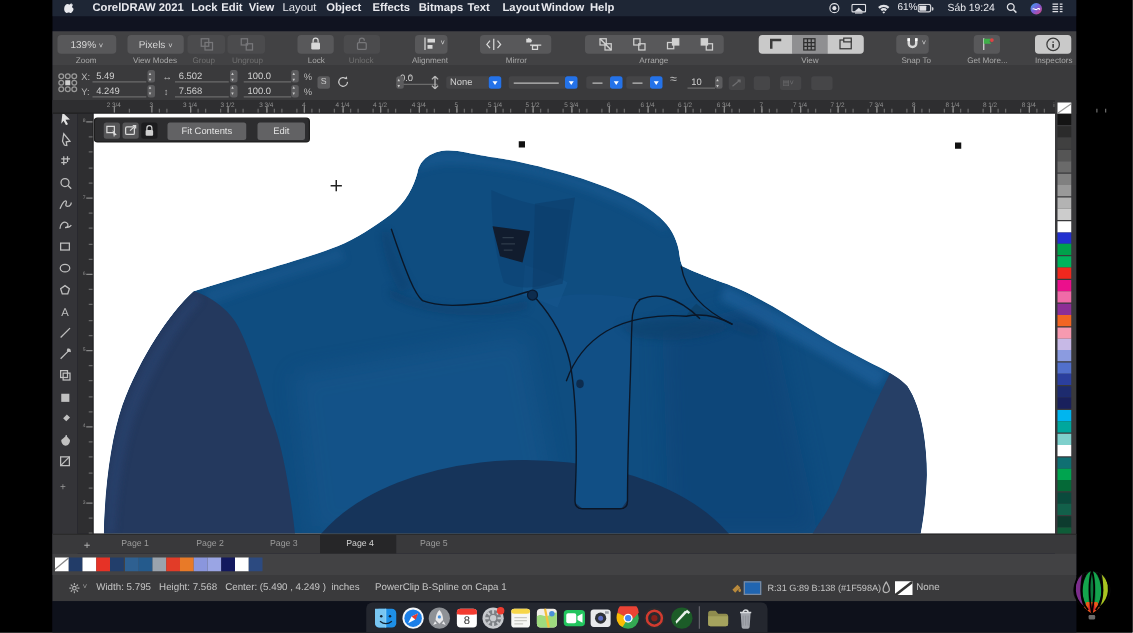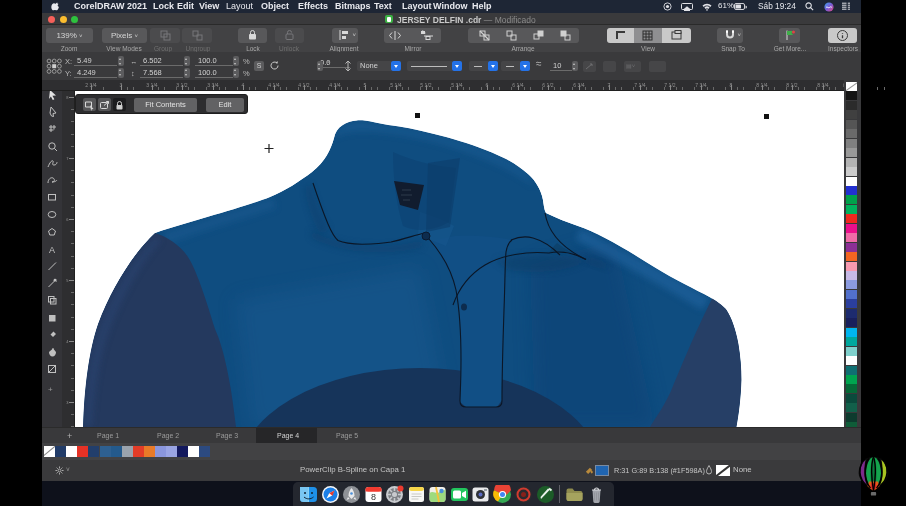--- a/index.html
+++ b/index.html
@@ -129,29 +129,20 @@
             </linearGradient>
           </defs>
           <circle cx="5" cy="5" r="4.6" fill="url(#siri)"></circle>
           <path d="M2 5.4c1.2-1.4 2.5 1.3 3.6 0 .8-.9 1.6-.6 2.4.2" stroke="#fff" stroke-width=".9" fill="none"></path>
         </svg>
     <svg class="abs" style="left:799px;top:2px" width="10" height="9" viewBox="0 0 10 9">
           <path d="M1 1.2h4.5M1 3.2h4.5M1 5.2h4.5M1 7.2h4.5M6.8 1.2H9M6.8 3.2H9M6.8 5.2H9M6.8 7.2H9" stroke="#dfe0e5" stroke-width="1"></path>
         </svg>
   </div>
 
-  <div id="titlebar">
-    <div class="tl" style="left:6px;background:#f6605a;"></div>
-    <div class="tl" style="left:17.5px;background:#fbbd2f;"></div>
-    <div class="tl" style="left:29px;background:#2ec23e;"></div>
-    <div class="abs" style="left:343px;top:2px;width:8px;height:8px;border-radius:2px;background:#3bb143;">
-      <div class="abs" style="left:2px;top:1.5px;width:4px;height:5px;background:#fff;border-radius:1px;"></div>
-    </div>
-    <span class="abs" style="left:355px;top:1.5px;font-size:8.5px;color:#c9c9c9;font-weight:600;">JERSEY DELFIN .cdr <span style="color:#8b8b8b;font-weight:400;">— Modificado</span></span>
-  </div>
 
   <div id="toolbar">
         <div class="tbtn " style="left: 4px; width: 47px;">139% <span style="font-size:6px;">˅</span></div>
         <div class="tlab" style="left: 27px;">Zoom</div>
         <div class="tbtn " style="left: 60px; width: 45px;">Pixels <span style="font-size:6px;">˅</span></div>
         <div class="tlab" style="left: 82px;">View Modes</div>
         <div class="tbtn dim" style="left: 108px; width: 30px;"><svg width="13" height="13" style="margin-top:1px" viewBox="0 0 13 13">
             <rect x="2" y="2" width="6" height="6" fill="none" stroke="#77777a"></rect>
             <rect x="5" y="5" width="6" height="6" fill="none" stroke="#77777a"></rect>
           </svg></div>
@@ -717,20 +708,21 @@
         <div class="dsw" style="left:146.3px;background:#ffffff;"></div>
         <div class="dsw" style="left:157.4px;background:#2c4a80;"></div>
       </div>
 
   <div id="status">
     <svg class="abs" style="left:13px;top:6px" width="9" height="9" viewBox="0 0 10 10">
           <circle cx="5" cy="5" r="1.6" fill="none" stroke="#b5b5b5" stroke-width="1"></circle>
           <path d="M5 .5v1.8M5 7.7v1.8M.5 5h1.8M7.7 5h1.8M1.8 1.8l1.3 1.3M6.9 6.9l1.3 1.3M1.8 8.2l1.3-1.3M6.9 3.1l1.3-1.3" stroke="#b5b5b5" stroke-width="1"></path>
         </svg>
     <span class="abs" style="left:24px;top:6px;color:#9a9a9a;font-size:6.5px;">˅</span>
+    <span class="abs" style="left:35px;top:5px;">Width: 5.795&nbsp;&nbsp;&nbsp;Height: 7.568&nbsp;&nbsp;&nbsp;Center: (5.490 , 4.249 )&nbsp;&nbsp;inches</span>
     <span class="abs" style="left:258px;top:5px;">PowerClip B-Spline on Capa 1</span>
     <svg class="abs" style="left:543px;top:6px" width="9" height="9" viewBox="0 0 10 10">
           <path d="M1 6.5l4.5-4.5 2.5 2.5-4.5 4.5z" fill="#b98a3c"></path>
           <path d="M8.7 6.8c0 .9-.6 1.6-1.2 1.6s-1.2-.7-1.2-1.6c0-.6 1.2-2 1.2-2s1.2 1.4 1.2 2z" fill="#b98a3c"></path>
         </svg>
       <div class="abs" style="left:553px;top:4.5px;width:14px;height:11px;background:#2065b1;border:1px solid #7a8aa0;"></div>
     <span class="abs" style="left:572px;top:5.5px;font-size:7.3px;">R:31 G:89 B:138 (#1F598A)</span>
     <svg class="abs" style="left:663px;top:5px" width="8" height="10" viewBox="0 0 8 10">
           <path d="M4 .5c1.5 2.5 2.5 4.5 2.5 6A2.5 2.5 0 0 1 1.5 6.5c0-1.5 1-3.5 2.5-6z" fill="none" stroke="#b5b5b5"></path>
         </svg>

